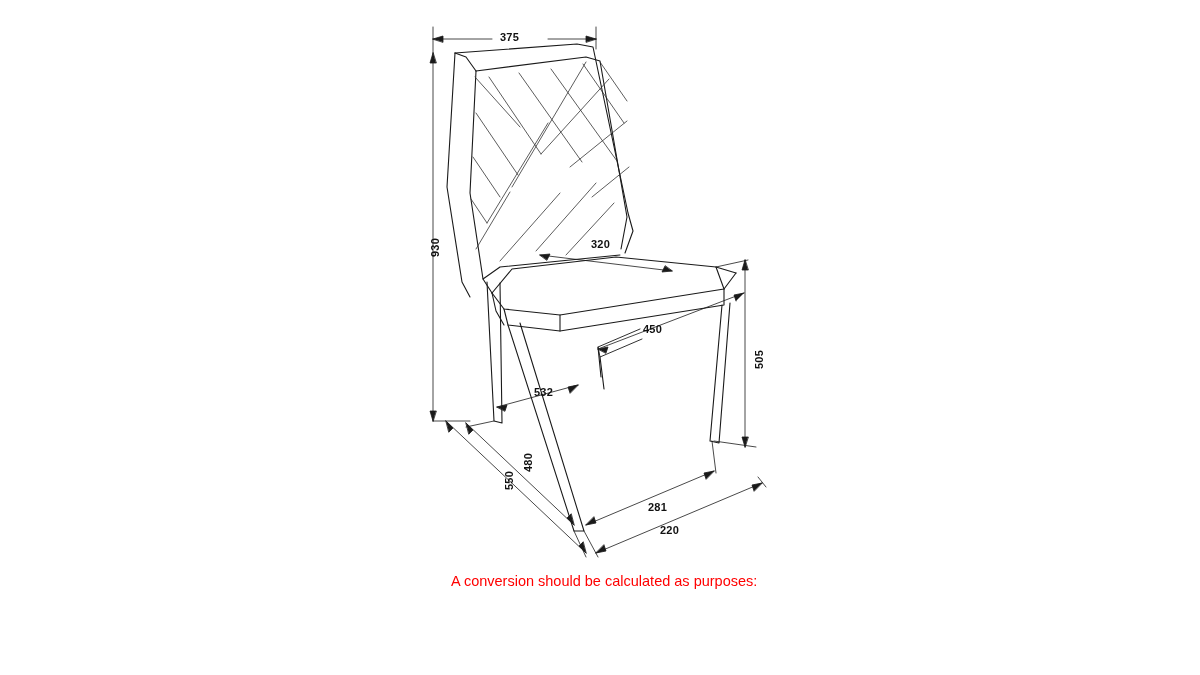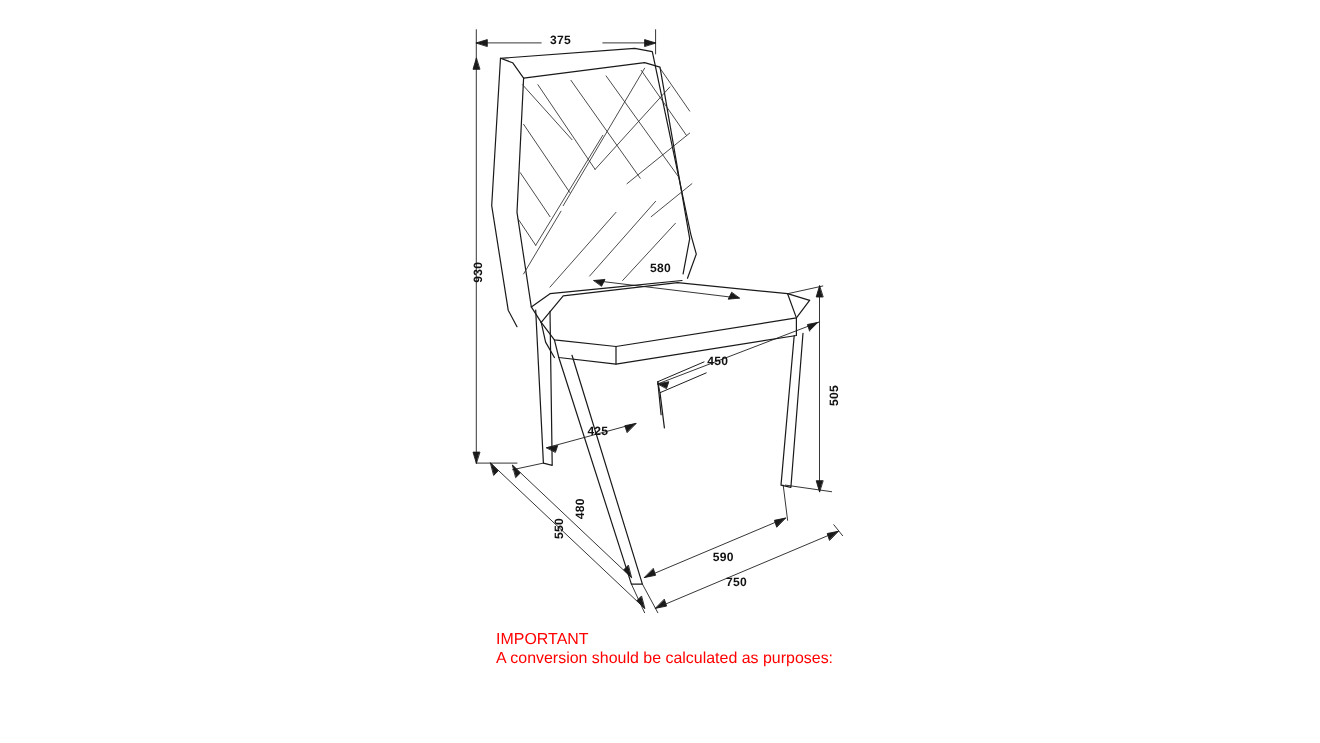--- a/index.html
+++ b/index.html
@@ -172,34 +172,33 @@
         <path d="M574,514 L586,540"></path>
         <path d="M584,514 L598,540"></path>
       </g>
     </g>
   </svg>
 
   <div class="dim-label" style="left:500px; top:14px;">375</div>
 
   <div class="dim-label vertical" style="left:429px; top:240px;">930</div>
 
-  <div class="dim-label" style="left:591px; top:221px;">580</div>
+  <div class="dim-label" style="left:591px; top:221px;">320</div>
 
   <div class="dim-label" style="left:643px; top:306px;text-align:right;">450</div>
 
   <div class="dim-label vertical" style="left:753px; top:352px;">505</div>
 
-  <div class="dim-label" style="left:534px; top:369px;">425</div>
+  <div class="dim-label" style="left:534px; top:369px;">532</div>
 
   <div class="dim-label vertical" style="left:522px; top:455px;">480</div>
 
   <div class="dim-label vertical" style="left:503px; top:473px;">550</div>
 
-  <div class="dim-label" style="left:648px; top:484px;">590</div>
-
-  <div class="dim-label" style="left:660px; top:507px;">750</div>
+  <div class="dim-label" style="left:648px; top:484px;">281</div>
+
+  <div class="dim-label" style="left:660px; top:507px;">220</div>
 
   <div class="note-block">
-    <span class="note-line">IMPORTANT</span>
     <span class="note-line">A conversion should be calculated as purposes:</span>
   </div>
 
 </div>
 
 </body></html>

